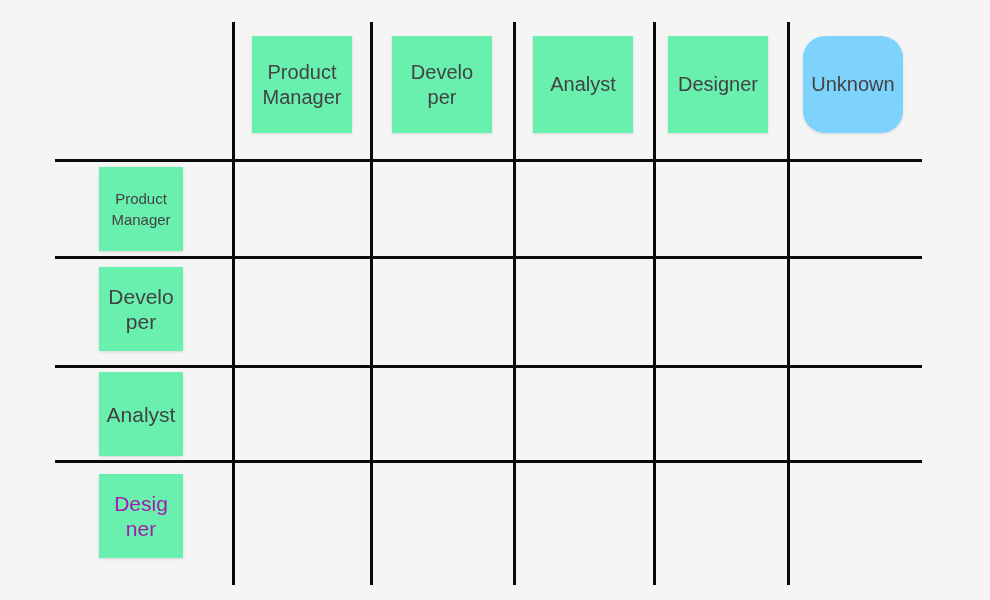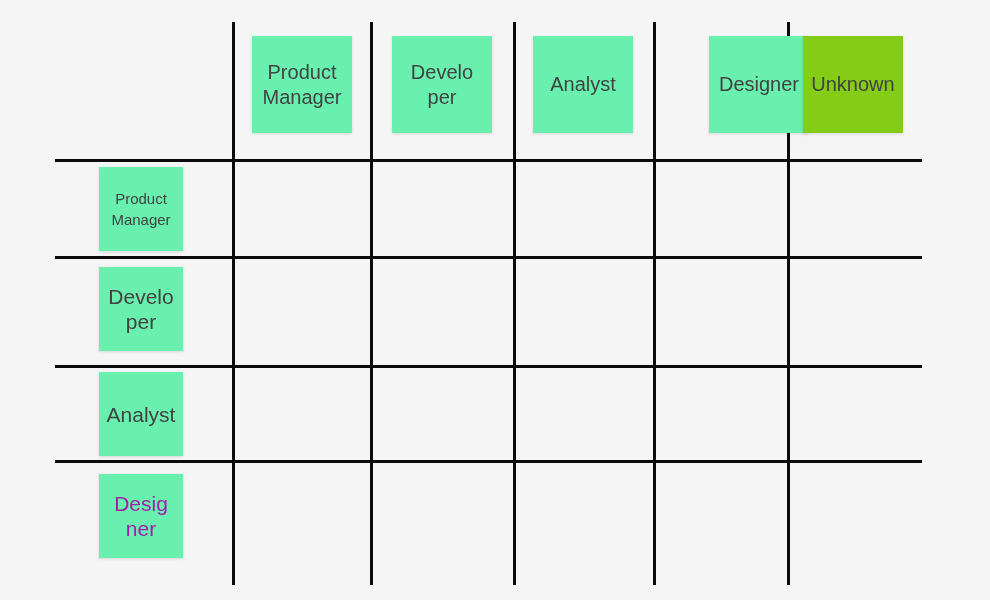--- a/index.html
+++ b/index.html
@@ -94,24 +94,24 @@
     <span class="label">Product
 Manager</span>
   </div>
   <div class="sticky col-note c2" style="background: rgb(105, 240, 174); color: rgb(66, 66, 66);">
     <span class="label">Develo
 per</span>
   </div>
   <div class="sticky col-note c3" style="background: rgb(105, 240, 174); color: rgb(66, 66, 66);">
     <span class="label">Analyst</span>
   </div>
-  <div class="sticky col-note c4" style="background: rgb(105, 240, 174); color: rgb(66, 66, 66); margin-left: 41px;">
+  <div class="sticky col-note c4" style="background: rgb(105, 240, 174); color: rgb(66, 66, 66);">
     <span class="label">Designer</span>
   </div>
-  <div class="sticky col-note c5" style="background: #84cc16; color: rgb(66, 66, 66);">
+  <div class="sticky col-note c5" style="background: #7dd3fc; color: rgb(66, 66, 66); border-radius: 22px;">
     <span class="label">Unknown</span>
   </div>
 
   <div class="sticky row-note small r1" style="background: rgb(105, 240, 174); color: rgb(66, 66, 66);">
     <span class="label">Product
 Manager</span>
   </div>
   <div class="sticky row-note r2" style="background: rgb(105, 240, 174); color: rgb(66, 66, 66);">
     <span class="label">Develo
 per</span>

